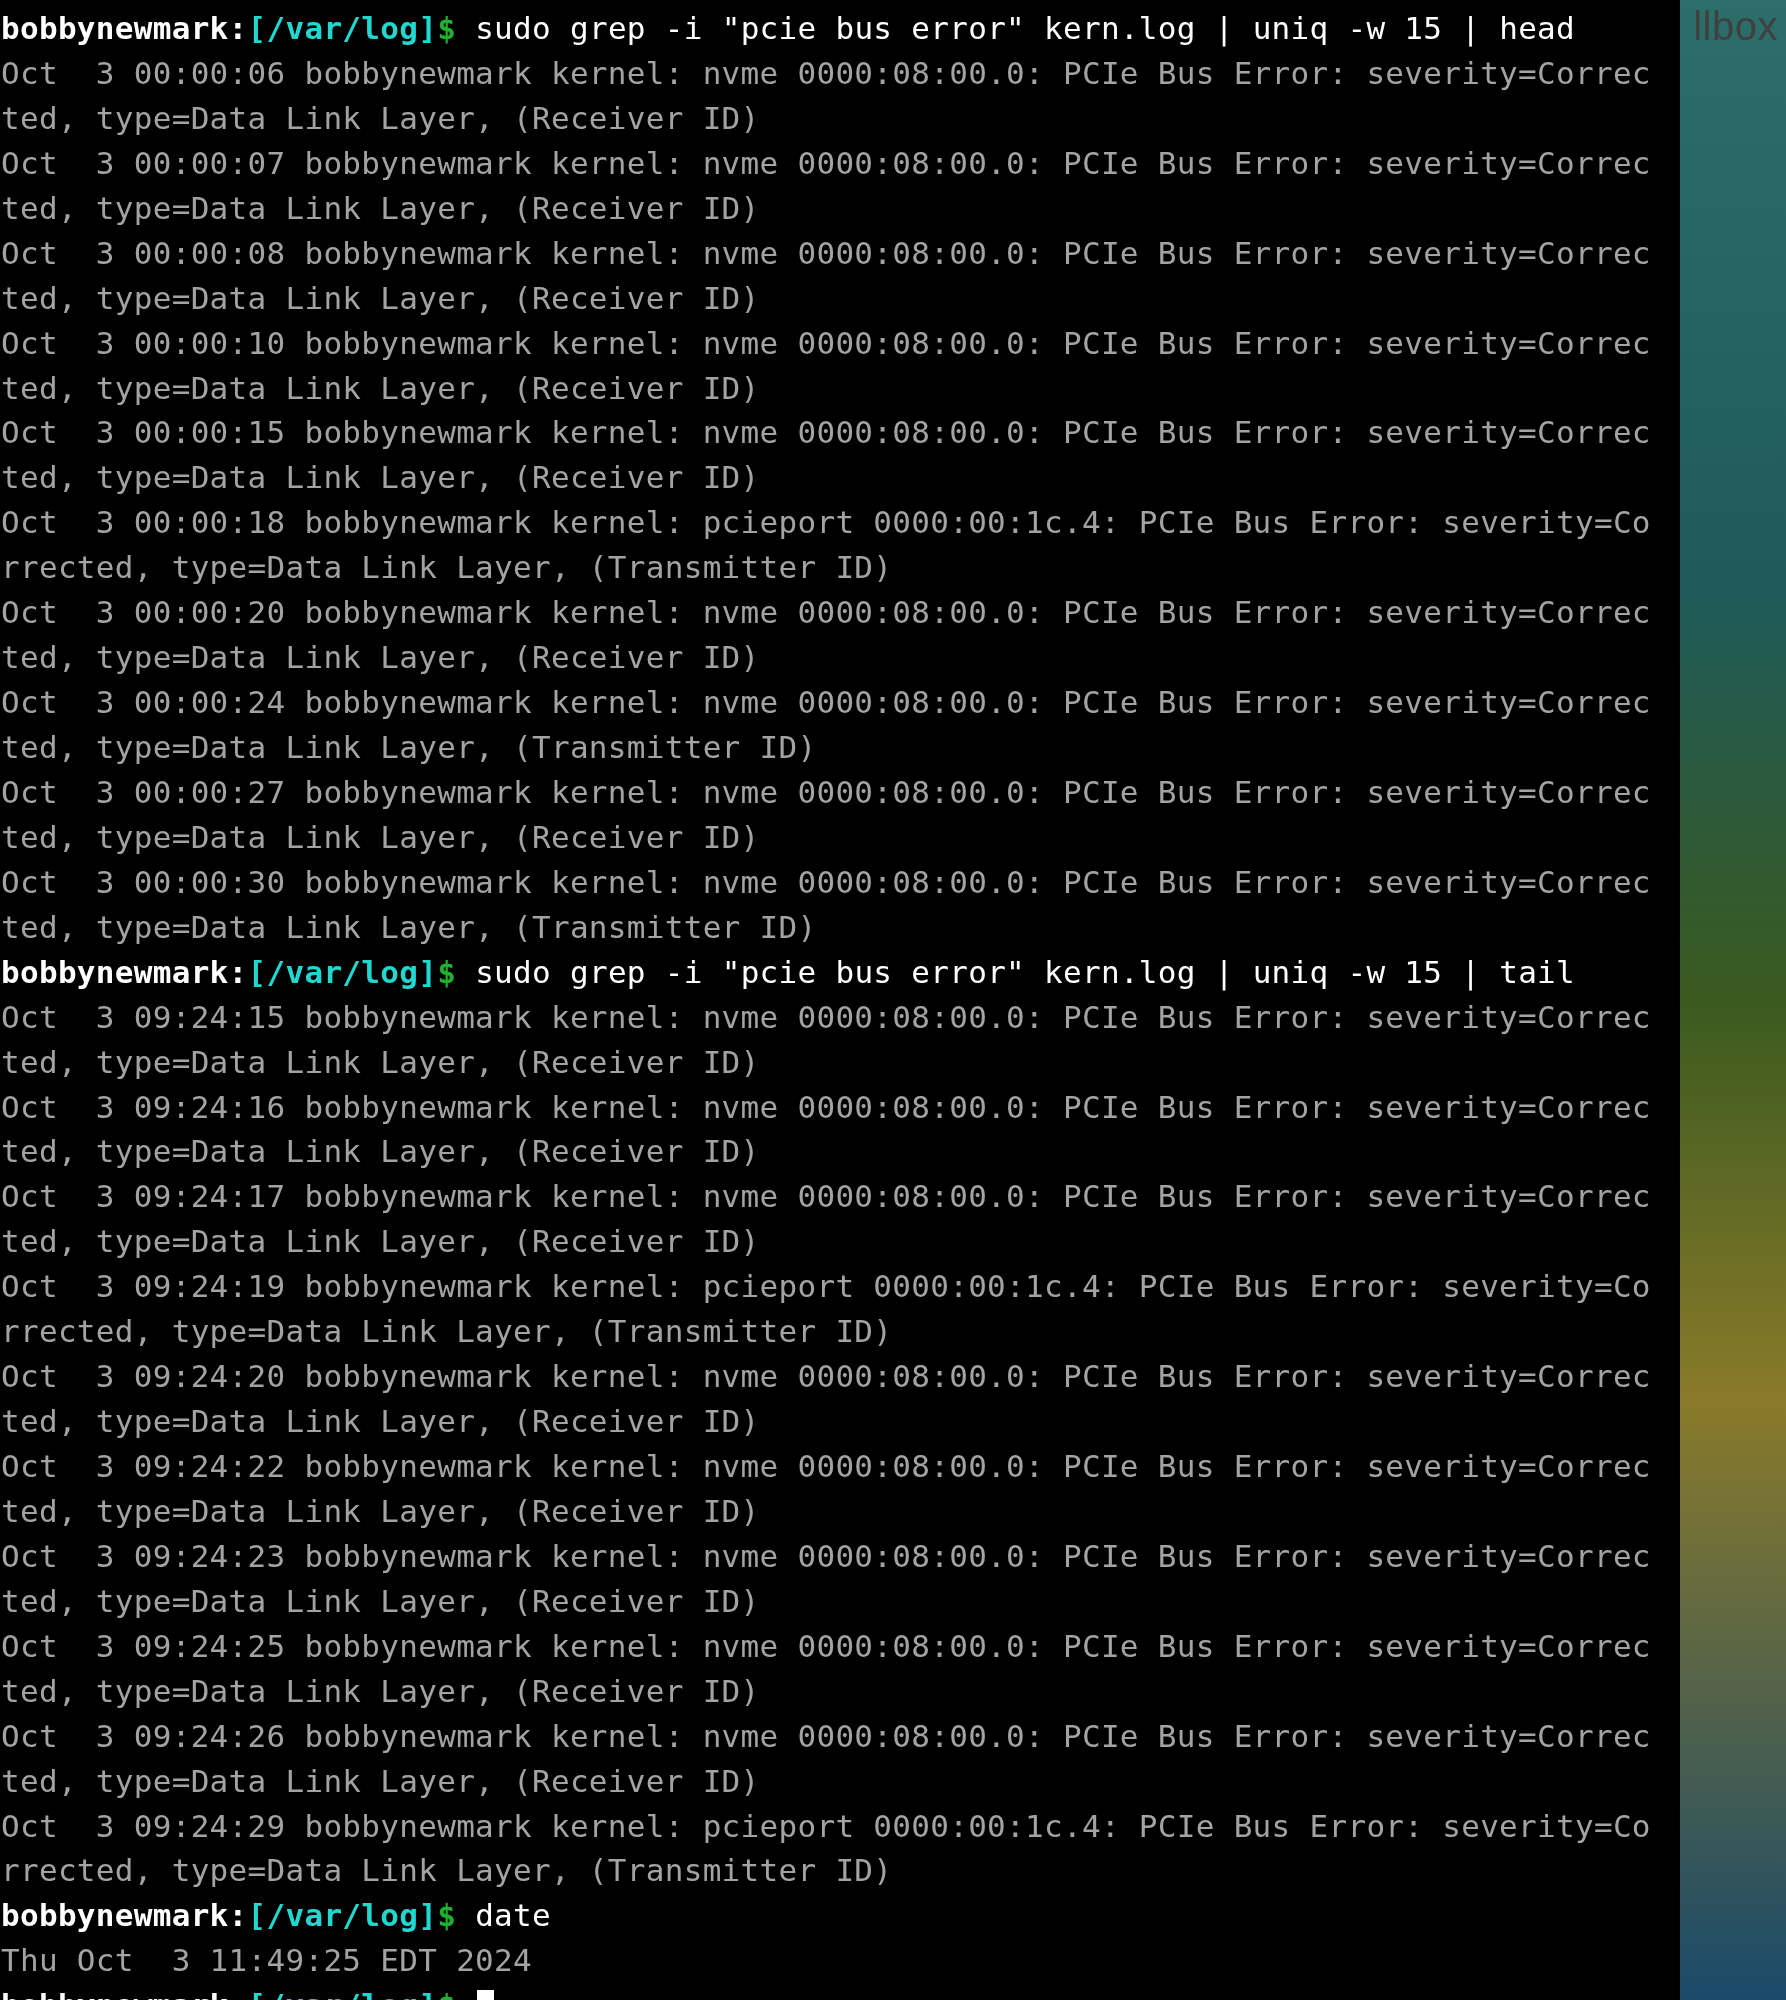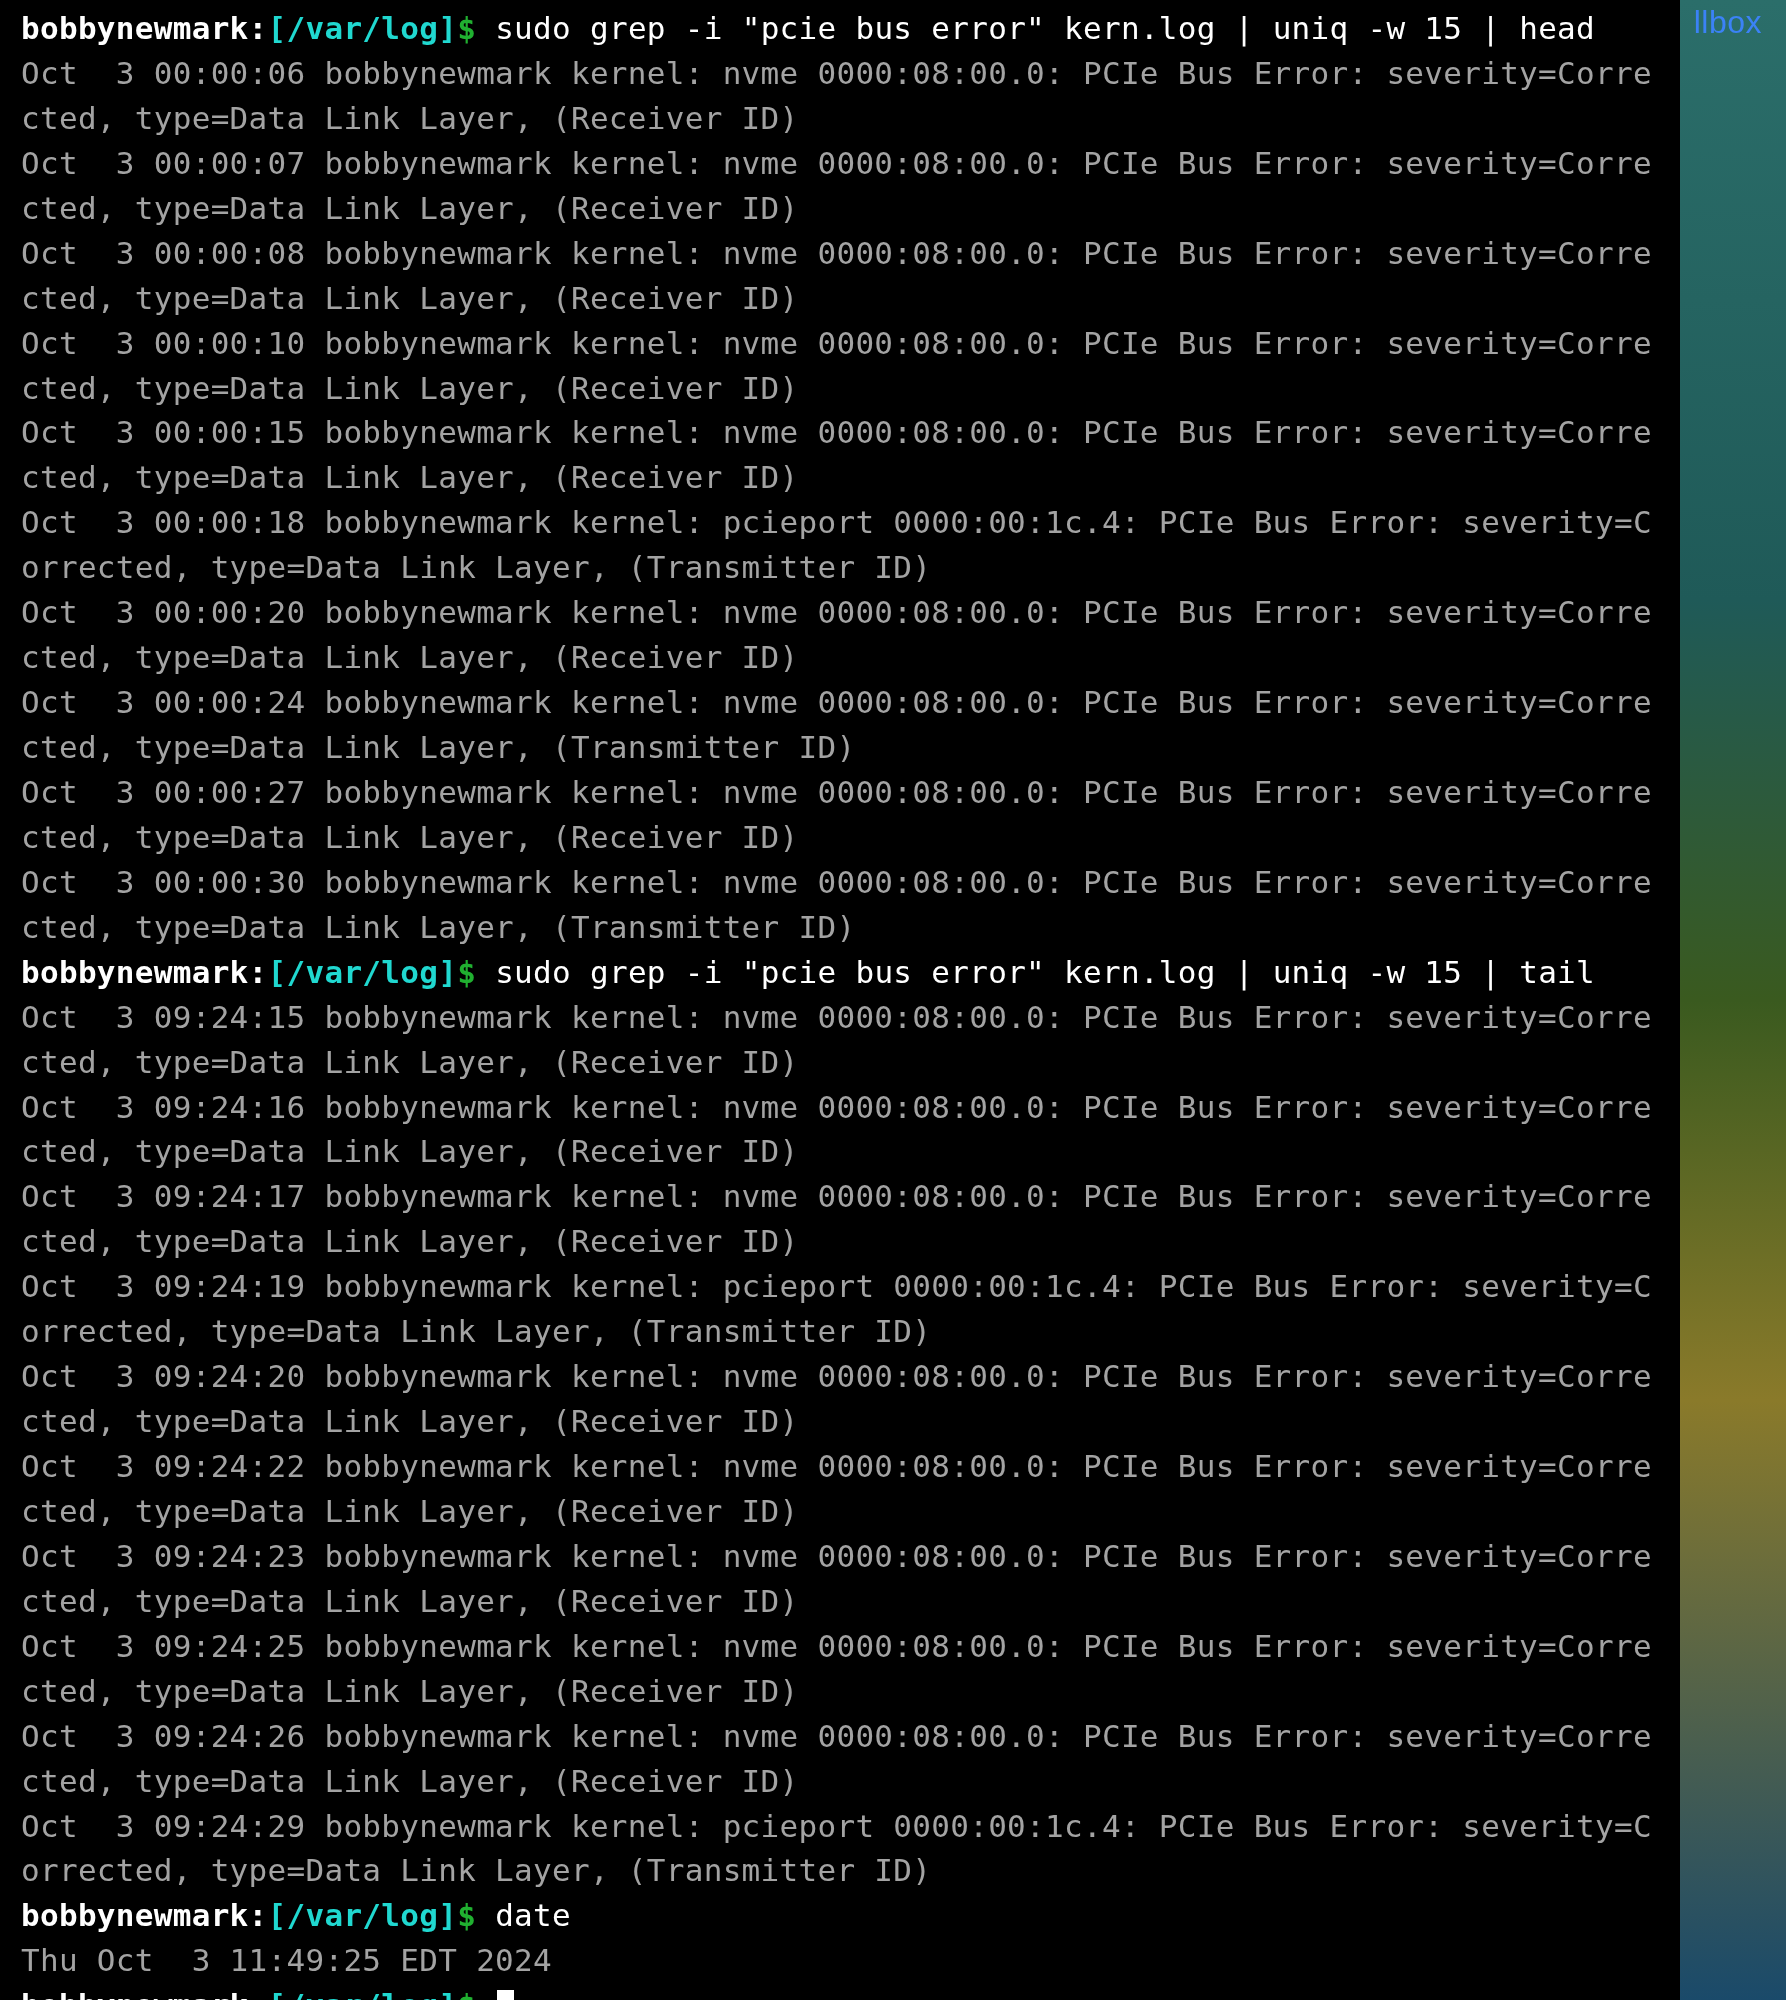--- a/index.html
+++ b/index.html
@@ -17,34 +17,34 @@
     height: 2000px;
   }
   .terminal-window {
     position: absolute;
     left: 0;
     top: 0;
     width: 1680px;
     height: 2000px;
     background: #000;
     color: #fff;
-    padding: 6px 14px 14px 21px;
+    padding: 6px 14px 14px 1px;
     box-sizing: border-box;
     font-size: 31px;
     line-height: 1.45;
     white-space: pre-wrap;
     word-break: break-all;
     letter-spacing: 0.3px;
   }
   .side-label {
     position: absolute;
-    right: 24px;
+    right: 8px;
     top: 4px;
-    color: #3b82f6;
-    font-size: 32px;
+    color: #404040;
+    font-size: 40px;
     font-family: sans-serif;
     letter-spacing: 0.5px;
   }
   .prompt-user { color: #ffffff; font-weight: bold; }
   .prompt-colon { color: #ffffff; font-weight: bold; }
   .prompt-path { color: #20d8d0; font-weight: bold; }
   .prompt-dollar { color: #20b030; font-weight: bold; }
   .cmd { color: #ffffff; }
   .out { color: #a3a3a3; }
   .cursor {

